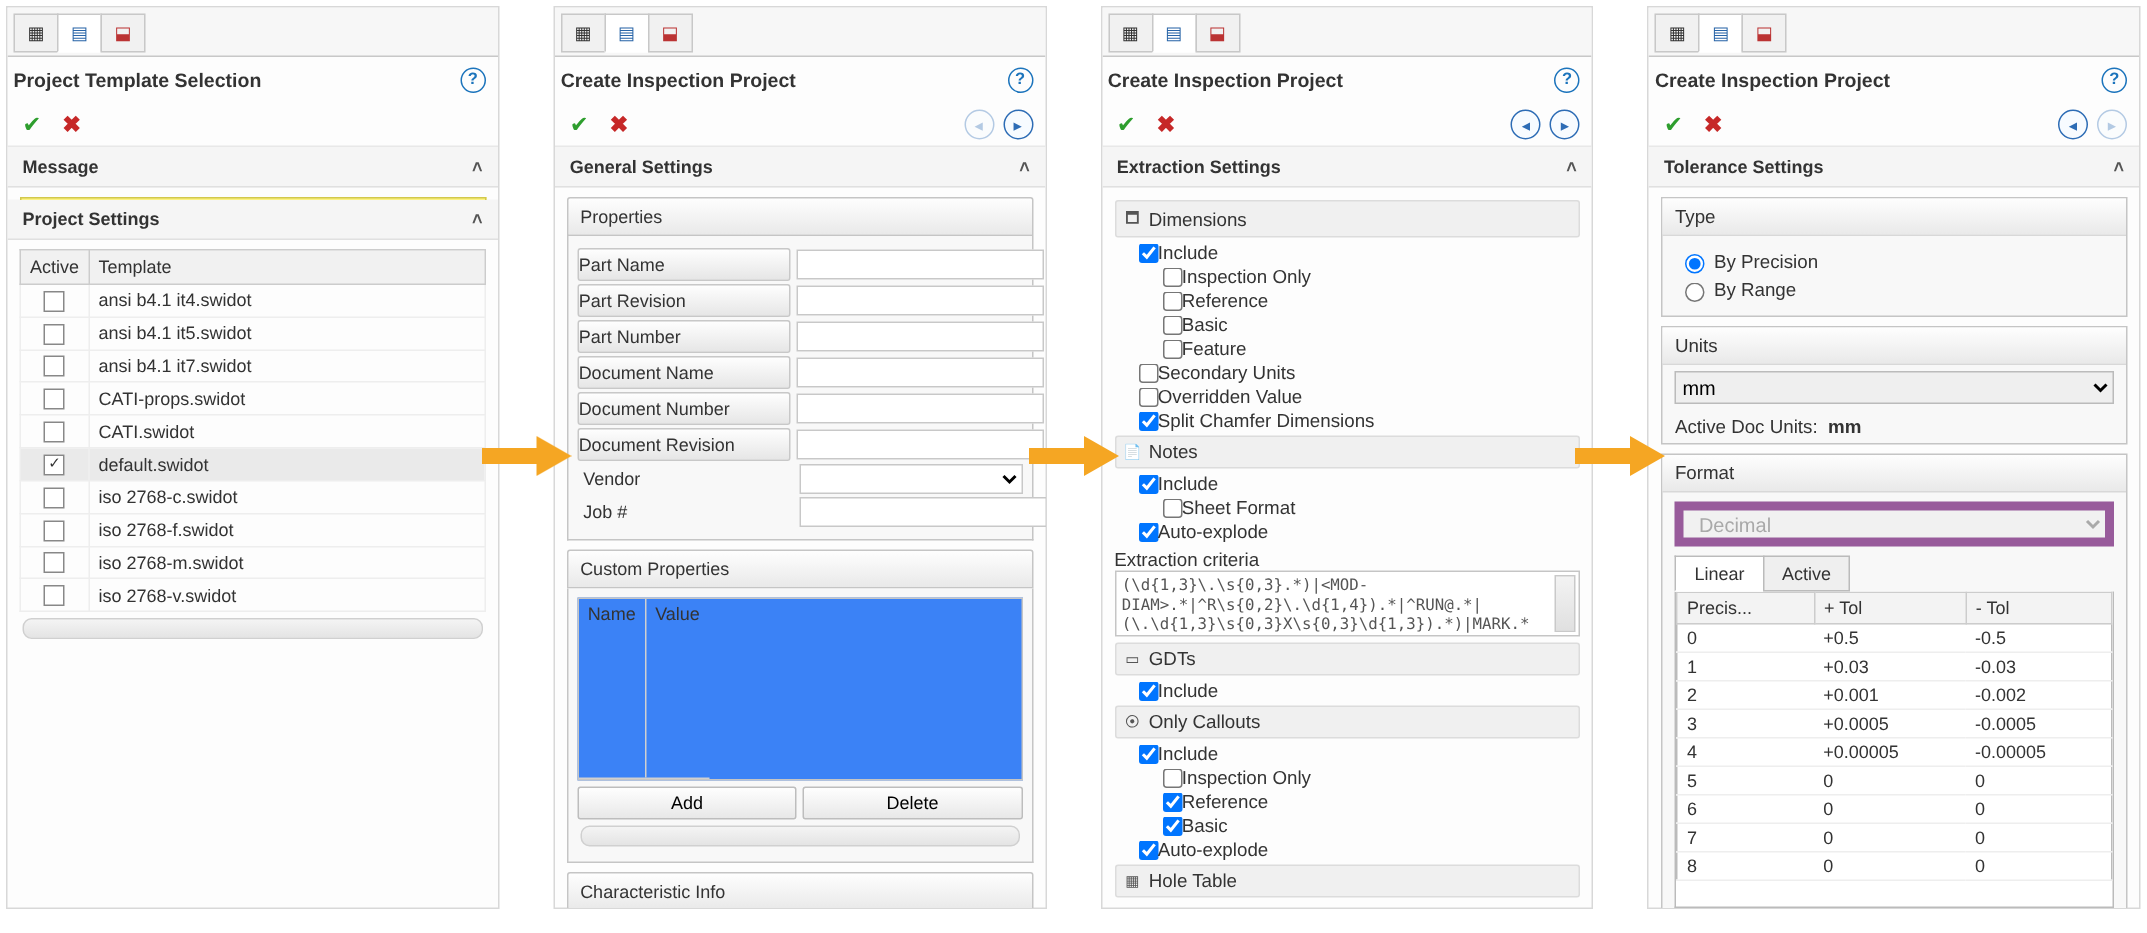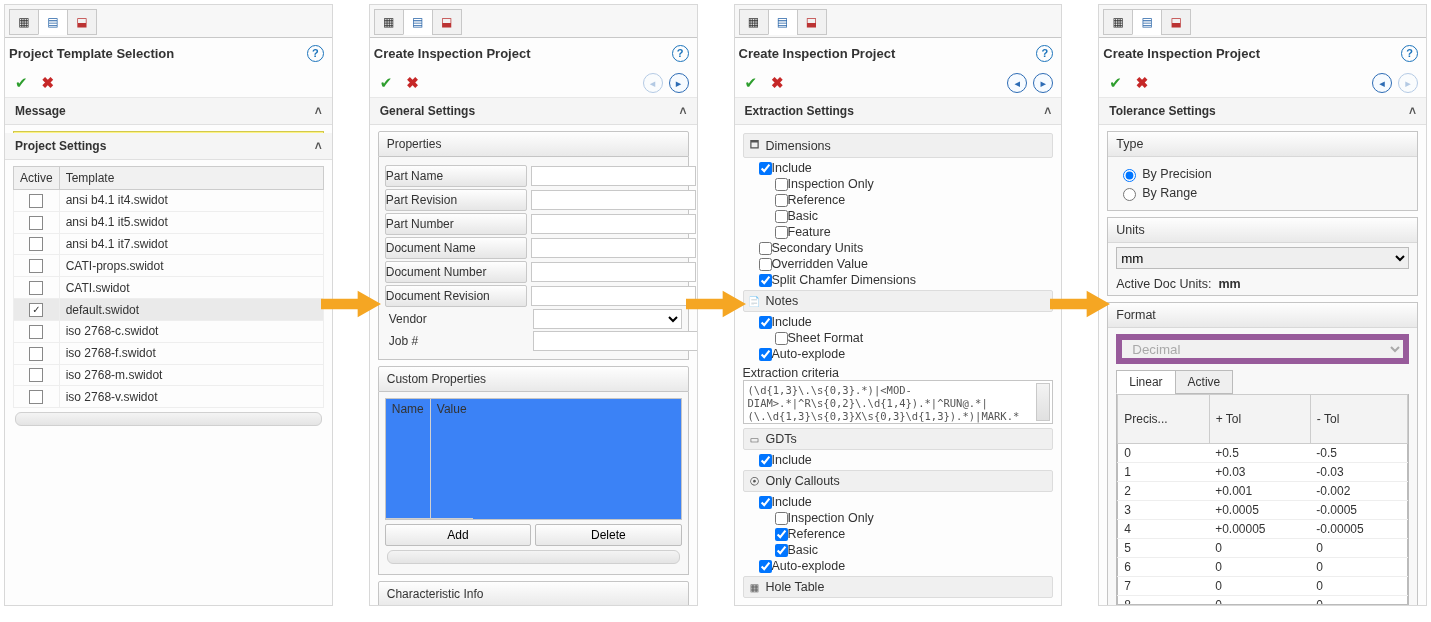--- a/index.html
+++ b/index.html
@@ -57,21 +57,21 @@
 .radio-row input{margin-right:6px}
 .units-row{display:flex;align-items:center;gap:8px;padding:4px 8px;font-size:12.5px}
 .units-row select.wide{flex:1;height:22px;border:1px solid #bbb}
 .active-doc{padding:4px 8px;font-size:12.5px}
 .active-doc b{font-weight:bold}
 .format-select{width:100%;height:30px;border:6px solid #701a75;background:#efefef;color:#888;padding:0 6px;box-sizing:border-box}
 .tol-tabs{display:flex;margin-top:6px}
 .tol-tab{padding:4px 12px;border:1px solid #bbb;background:#efefef;font-size:12px;margin-right:-1px}
 .tol-tab.active{background:#fff;border-bottom-color:#fff}
 .tol-table{border:1px solid #bbb;width:100%;border-collapse:collapse;font-size:12px;background:#fff}
-.tol-table th{background:#f3f3f3;border:1px solid #ccc;padding:17px 6px;text-align:left;font-weight:normal}
+.tol-table th{background:#f3f3f3;border:1px solid #ccc;padding:3px 6px;text-align:left;font-weight:normal}
 .tol-table td{border-bottom:1px solid #eee;padding:2px 6px}
 .tol-wrap{border:1px solid #bbb;border-top:none;height:210px;overflow:auto;background:#fff}
 .cb{width:12px;height:12px;border:1px solid #888;display:inline-block;background:#fff;vertical-align:middle}
 .cb.checked::after{content:"✓";display:block;font-size:10px;line-height:11px;text-align:center;color:#333}
 .scroll-hint{border:1px solid #d0d0d0;height:12px;background:linear-gradient(#f4f4f4,#e4e4e4);margin:4px 2px;border-radius:6px}
 input[type=checkbox]{width:13px;height:13px;margin:0;vertical-align:middle}
 </style>
 </head>
 <body>
 

